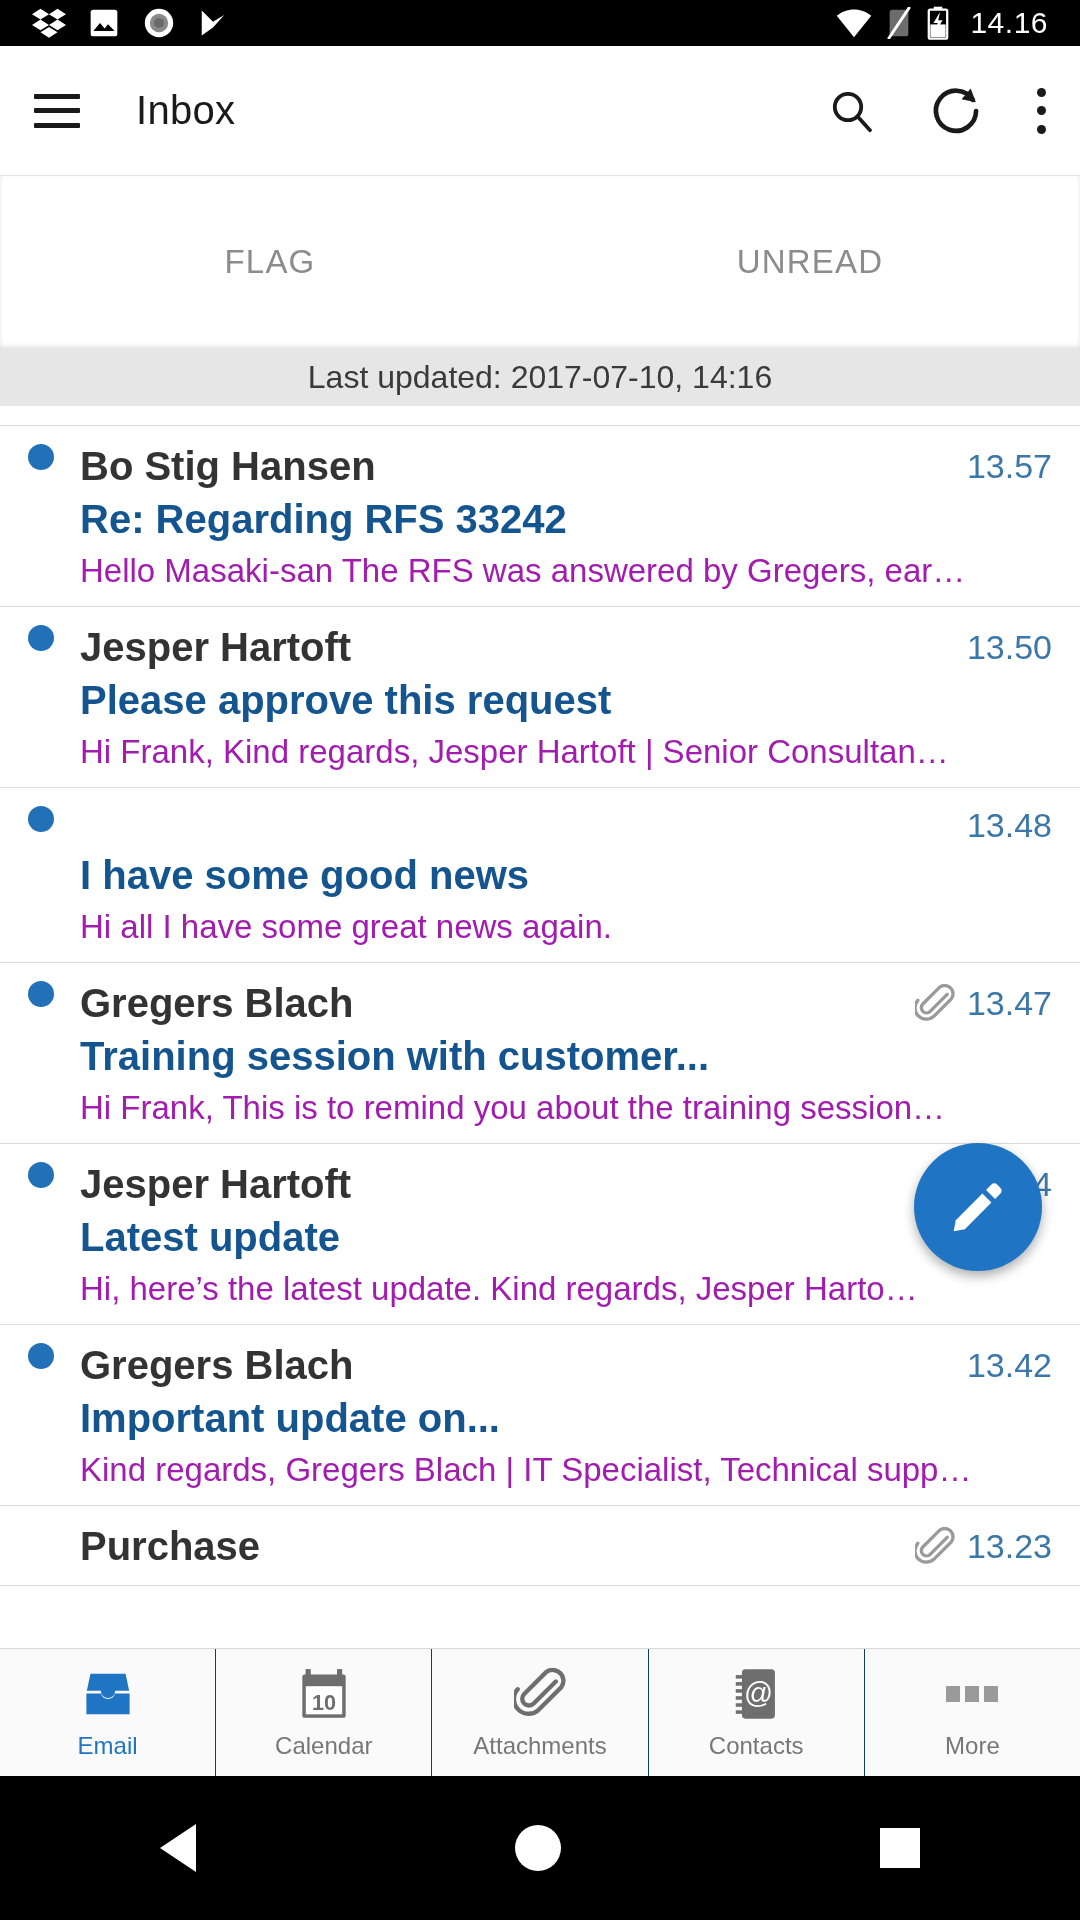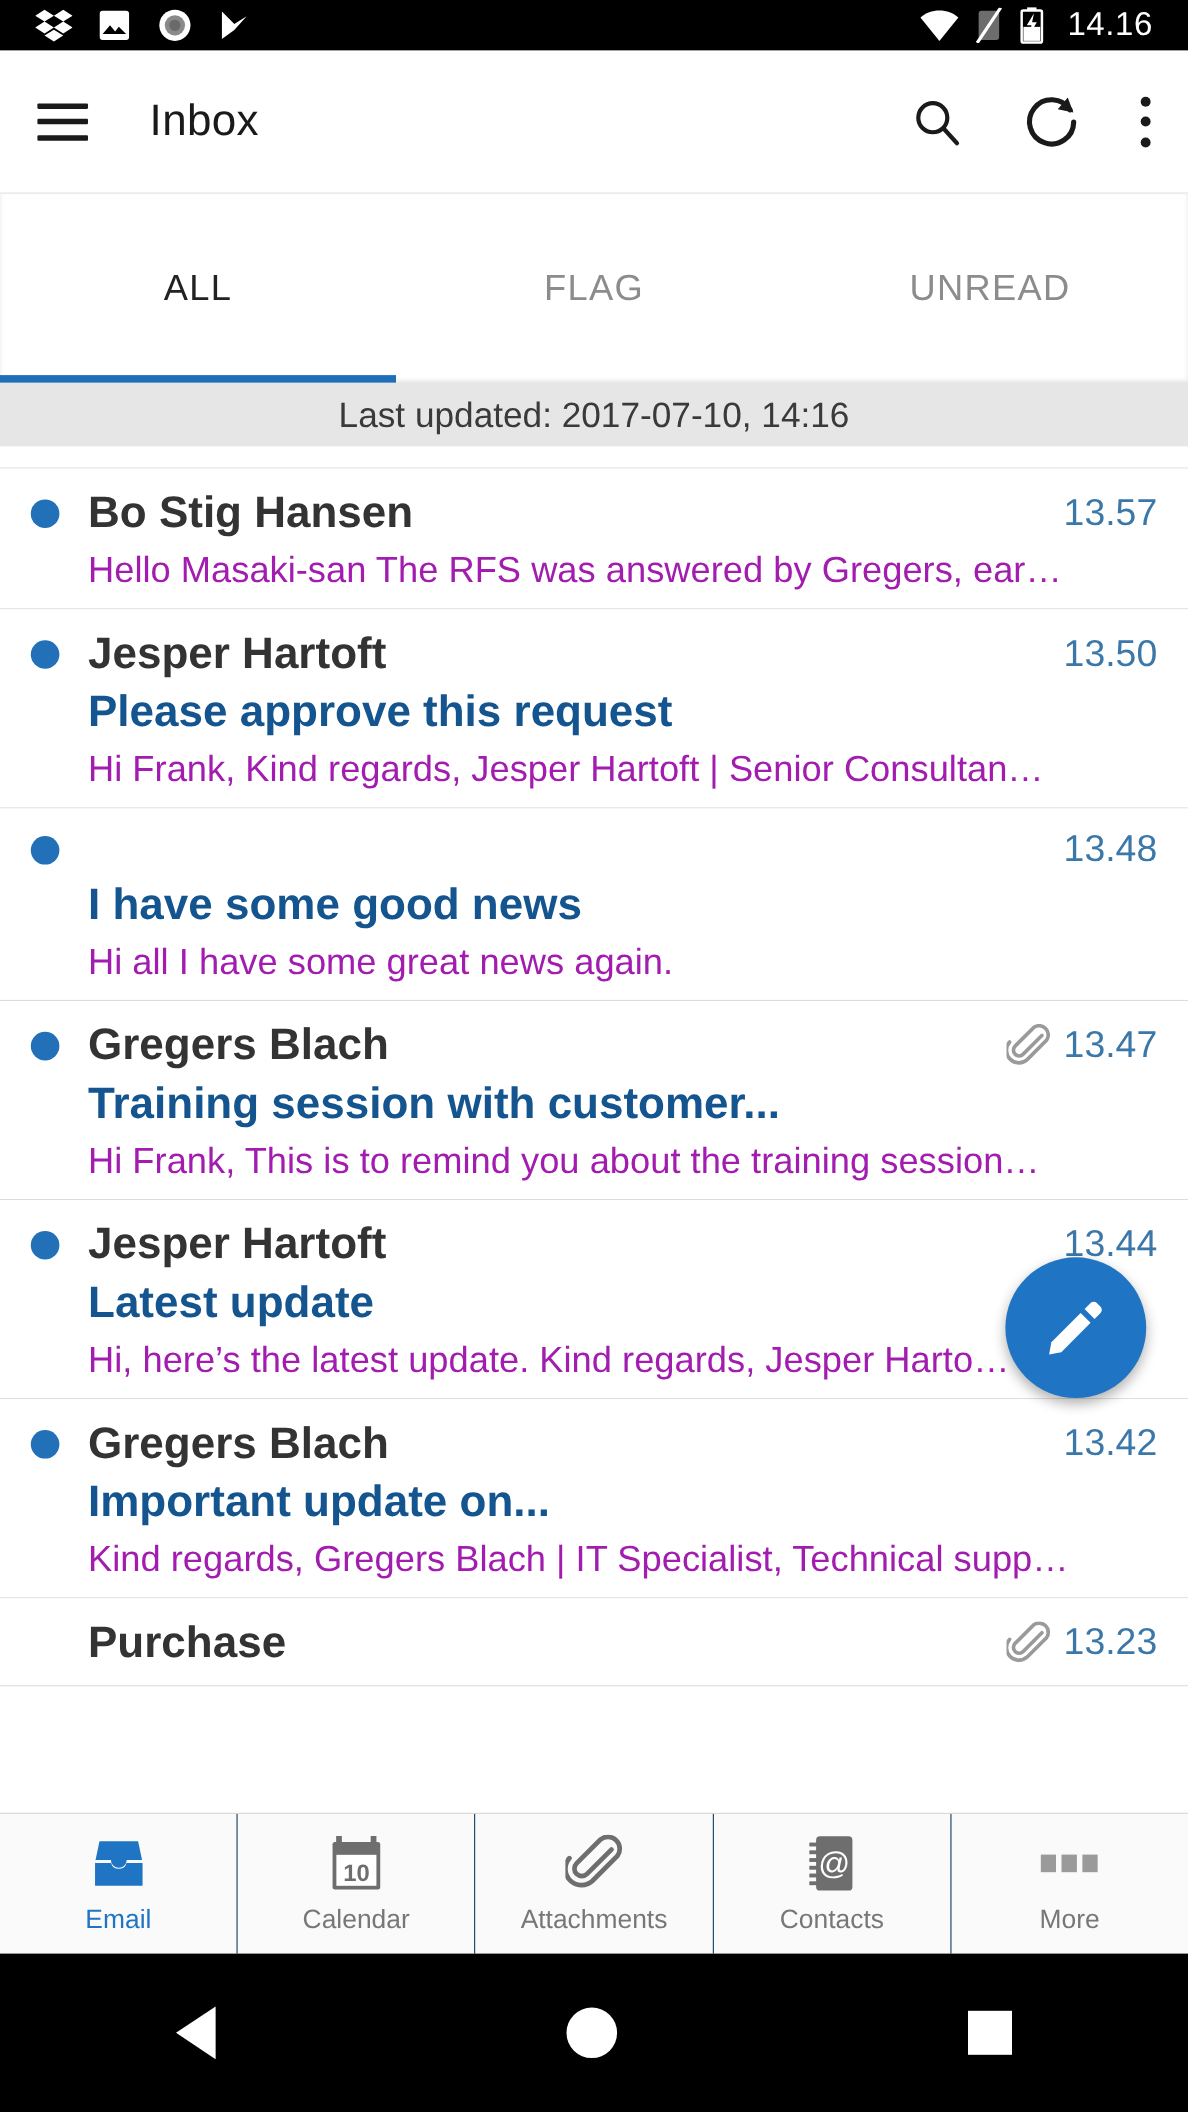--- a/index.html
+++ b/index.html
@@ -60,21 +60,21 @@
 
   
   .list {
     position:absolute; top:406px; left:0; width:1080px; height:1262px;
     background:#fff; overflow:hidden;
   }
   
   .row-clip { height:20px; overflow:hidden; position:relative; border-bottom:1px solid #dcdcdc; }
 
   .row { position:relative; padding:18px 28px 16px 28px; border-bottom:1px solid #dcdcdc; background:#fff; }
-  .row-top { display:flex; align-items:center; }
+  .row-top { display:flex; }
   .dot { width:26px; height:26px; border-radius:50%; background:#2170b8; flex:0 0 auto; margin-right:26px; }
   .sender { font-size:40px; font-weight:bold; color:#333333; white-space:nowrap; overflow:hidden; }
   .row-meta { margin-left:auto; display:flex; align-items:center; gap:12px; padding-left:16px; }
   .time { font-size:34px; color:#3b77a8; white-space:nowrap; }
   .subject { font-size:40px; font-weight:bold; color:#14558f; margin-top:8px; margin-left:52px; white-space:nowrap; overflow:hidden; }
   .preview { font-size:33px; color:#a21caf; margin-top:10px; margin-left:52px; white-space:nowrap; overflow:hidden; text-overflow:ellipsis; }
   .row.read .dot { background:transparent; }
 
   
   .fab {
@@ -167,24 +167,20 @@
       <div class="dots-vert">
         <i></i>
           <i></i>
           <i></i>
       </div>
     </div>
   </div>
 
   <div class="tabs-shadow"></div>
   <div class="tabs">
-    <div class="tab active">
-      <span>ALL</span>
-      <div class="tab-indicator"></div>
-    </div>
     <div class="tab">
       <span>FLAG</span>
     </div>
     <div class="tab">
       <span>UNREAD</span>
     </div>
   </div>
 
   <div class="updated-bar">
     <span>Last updated: 2017-07-10, 14:16</span>
@@ -196,20 +192,21 @@
     </div>
     <div id="rows">
         <div class="row">
           <div class="row-top">
             <div class="dot"></div>
             <div class="sender">Bo Stig Hansen</div>
             <div class="row-meta">
               <div class="time">13.57</div>
             </div>
           </div>
+          <div class="subject">Re: Regarding RFS 33242</div>
           <div class="preview">Hello Masaki-san    The RFS was answered by Gregers, ear…</div>
         </div>
         <div class="row">
           <div class="row-top">
             <div class="dot"></div>
             <div class="sender">Jesper Hartoft</div>
             <div class="row-meta">
               <div class="time">13.50</div>
             </div>
           </div>

